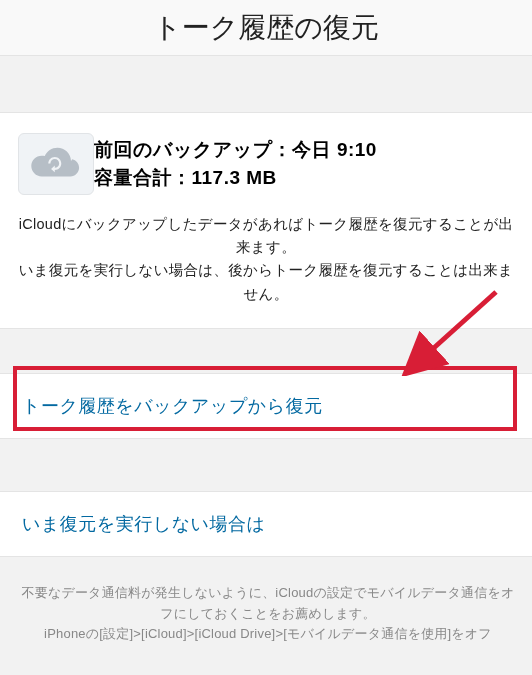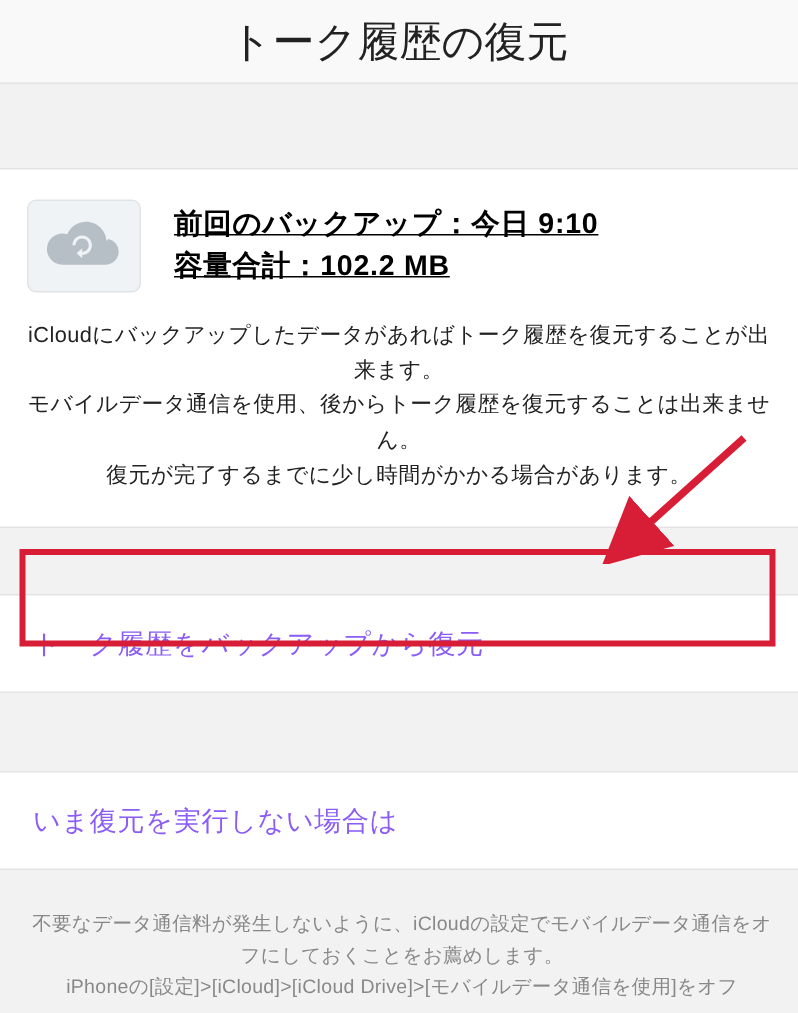--- a/index.html
+++ b/index.html
@@ -11,35 +11,35 @@
     .header {
       background:#f9f9f9; height:56px; display:flex; align-items:center; justify-content:center;
       border-bottom:1px solid #e4e4e4;
     }
     .header-title { font-size:28px; font-weight:400; color:#222; }
     .gap { height:56px; background:#f2f2f2; }
     .info-card {
       background:#fff; padding:20px 18px 22px 18px; border-top:1px solid #e4e4e4; border-bottom:1px solid #e4e4e4;
     }
     .info-top {
-      display:flex; align-items:center; gap:22px; margin-bottom:18px;text-decoration:underline;
+      display:flex; align-items:center; margin-bottom:18px;
     }
     .cloud-box {
       width:76px; height:62px; background:#f0f3f6; border:1px solid #e1e4e7; border-radius:6px;
       display:flex; align-items:center; justify-content:center; flex-shrink:0;
     }
     .cloud-box svg { width:52px; height:36px; fill:#b6bec6; }
     .info-lines { font-size:19px; font-weight:700; line-height:1.45; letter-spacing:0.5px; color:#000; }
     .info-desc {
       font-size:14.5px; line-height:1.6; color:#222; letter-spacing:0.3px;text-align:center;
     }
     .sec-gap { height:44px; background:#f2f2f2; }
     .action-row {
       background:#fff; padding:20px 22px; border-top:1px solid #e4e4e4; border-bottom:1px solid #e4e4e4;
-      font-size:18px; color:#8b5cf6; cursor:pointer; letter-spacing:0.5px;
+      font-size:18px; color:#0369a1; cursor:pointer; letter-spacing:0.5px;
     }
     .sec-gap2 { height:52px; background:#f2f2f2; }
     .sec-gap3 { height:18px; background:#f2f2f2; }
     .footnote {
       padding:8px 12px 0 16px; font-size:13px; color:#888; line-height:1.6; letter-spacing:0.2px;text-align:center;
     }
     .highlight-box {
       position:absolute; left:13px; top:366px; width:504px; height:65px;
       border:4px solid #d81e36; pointer-events:none; box-sizing:border-box;
     }
@@ -61,27 +61,26 @@
     <div class="cloud-box">
       <svg viewBox="0 0 64 44">
         <path d="M50.5 18.2c-.3-9-7.7-16.2-16.8-16.2-6.9 0-12.9 4.2-15.5 10.3-1.2-.4-2.5-.6-3.8-.6C7.3 11.7 1.6 17.4 1.6 24.5S7.3 37.3 14.4 37.3h35.4c5.8 0 10.6-4.7 10.6-10.6 0-5.1-3.6-9.4-8.5-10.4z"></path>
         <g fill="#f0f3f6">
           <path d="M30.5 13.3c-4.4 0-8 3.6-8 8h2.6c0-3 2.4-5.4 5.4-5.4s5.4 2.4 5.4 5.4-2.4 5.4-5.4 5.4v-2.8l-4.6 4.1 4.6 4.1v-2.8c4.4 0 8-3.6 8-8s-3.6-8-8-8z"></path>
         </g>
       </svg>
     </div>
     <div class="info-lines">
       <div>前回のバックアップ：今日 9:10</div>
-      <div>容量合計：102.2 MB</div>
+      <div>容量合計：117.3 MB</div>
     </div>
   </div>
   <div class="info-desc">
     <div>iCloudにバックアップしたデータがあればトーク履歴を復元することが出来ます。</div>
-    <div>モバイルデータ通信を使用、後からトーク履歴を復元することは出来ません。</div>
-    <div>復元が完了するまでに少し時間がかかる場合があります。</div>
+    <div>いま復元を実行しない場合は、後からトーク履歴を復元することは出来ません。</div>
   </div>
 </div>
 
 <div class="sec-gap"></div>
 
 <div class="action-row">
   <span>トーク履歴をバックアップから復元</span>
 </div>
 
 <div class="sec-gap2"></div>

